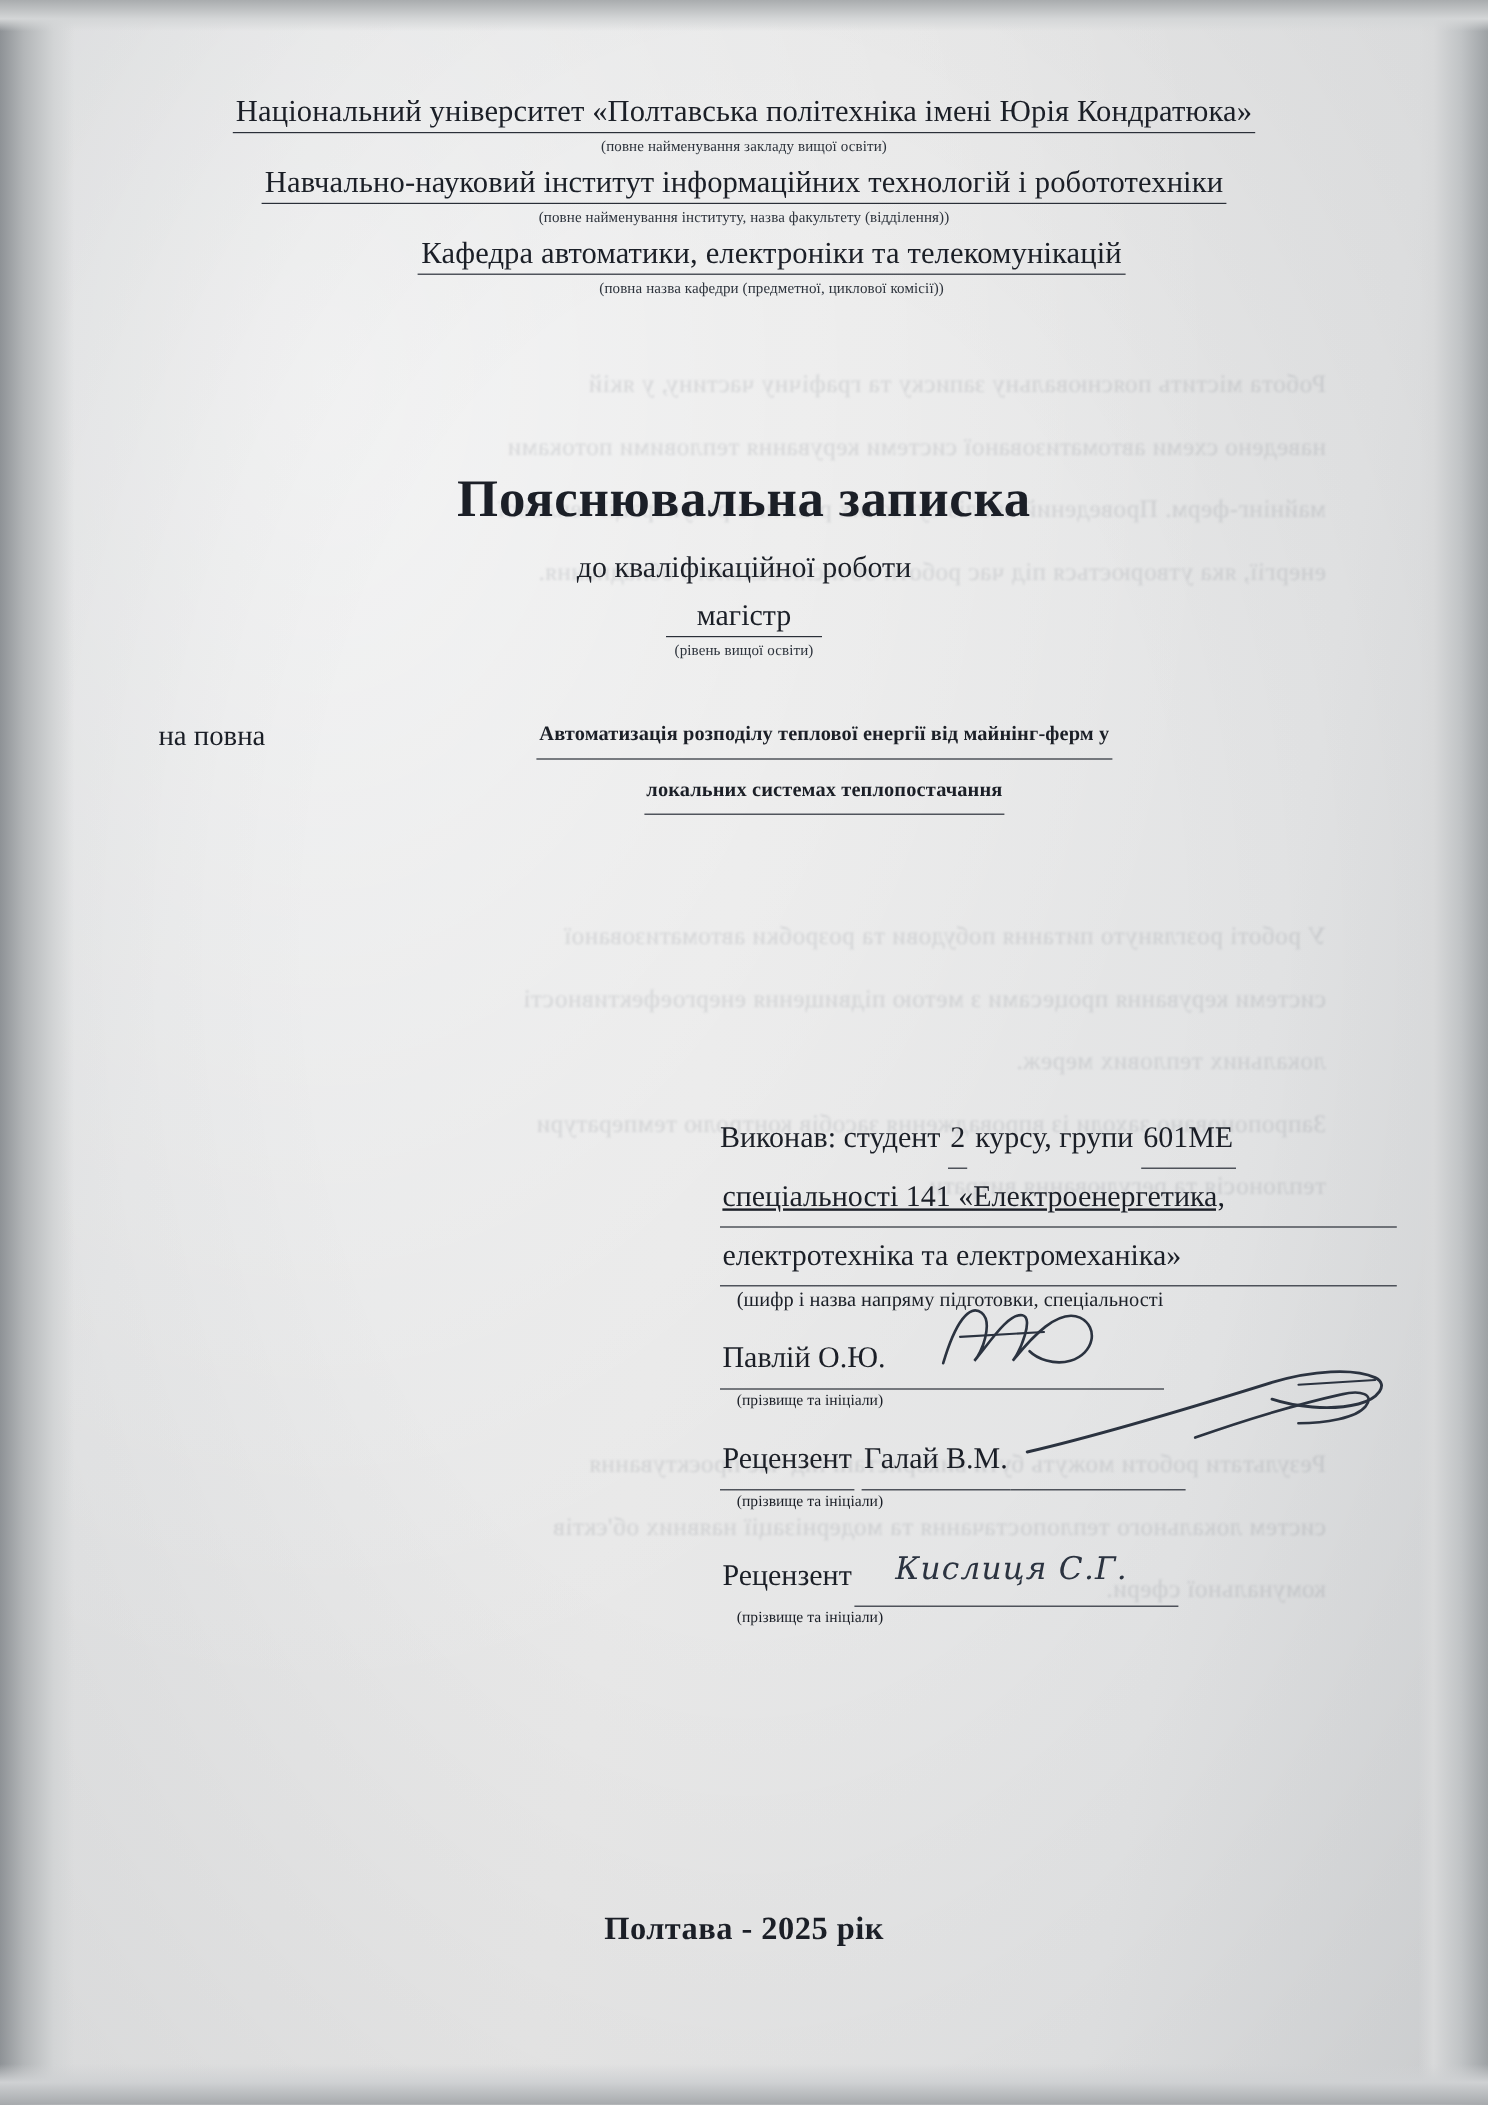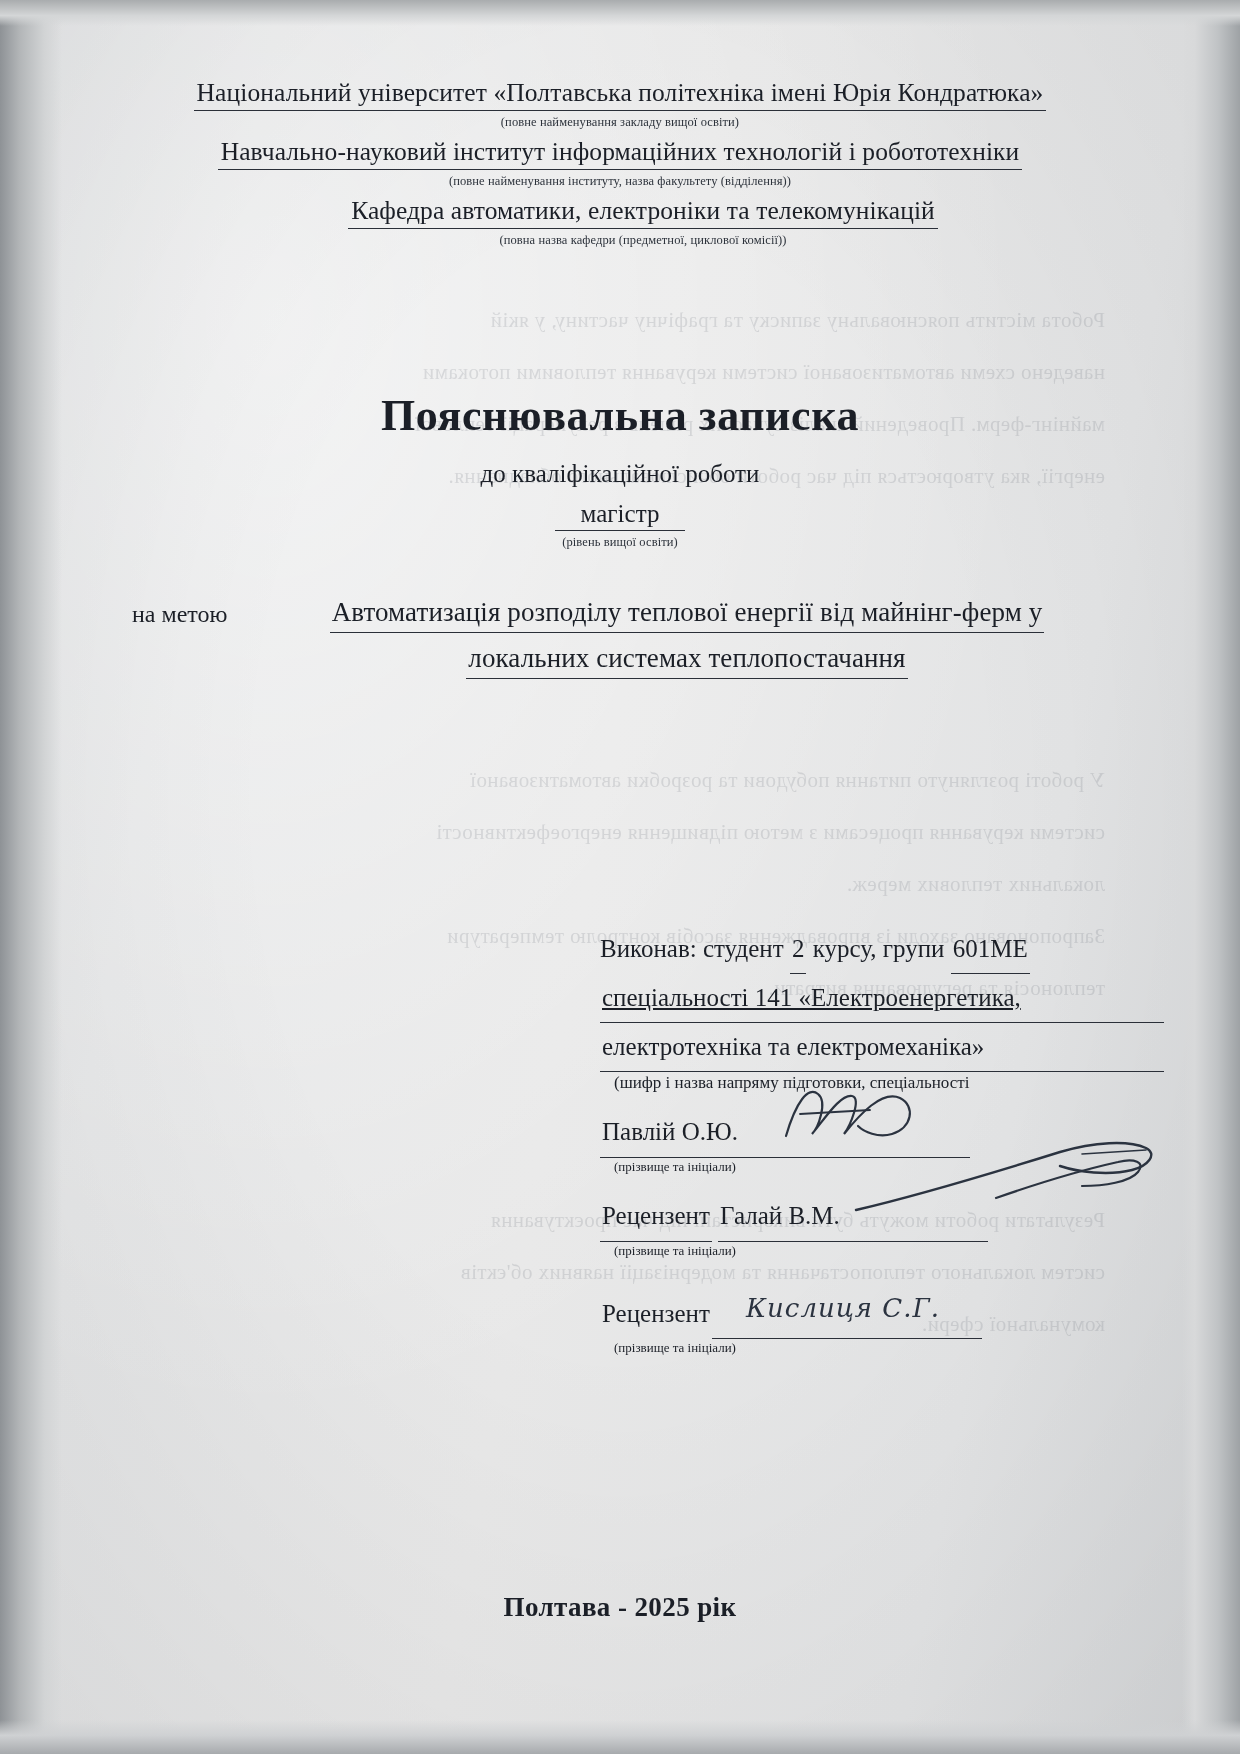--- a/index.html
+++ b/index.html
@@ -128,22 +128,22 @@
     font-size: 24px;
   }
   .theme-text {
     position: absolute;
     left: 268px; top: 0;
     width: 838px;
     text-align: center;
   }
   .theme-text .t-line {
     display: inline-block;
-    font-size: 27px;
-    font-weight: 400;
+    font-size: 17px;
+    font-weight: 700;
     letter-spacing: 0.1px;
     border-bottom: 1.7px solid #2a2f38;
     padding: 0 2px 3px 2px;
     line-height: 34px;
   }
   .theme-text .t-line.second { margin-top: 8px; }
 
   
   .author {
     position: absolute;
@@ -256,21 +256,21 @@
   <div class="block" style="top:460px;">
     <span class="subtitle1">до кваліфікаційної роботи</span>
   </div>
 
   <div class="block" style="top:500px;">
     <span class="level">магістр</span>
     <div class="caption">(рівень вищої освіти)</div>
   </div>
 
   <div class="theme-row">
-    <span class="theme-label">на метою</span>
+    <span class="theme-label">на повна</span>
     <div class="theme-text">
       <span class="t-line">Автоматизація розподілу теплової енергії від майнінг-ферм у</span><br>
       <span class="t-line second">локальних системах теплопостачання</span>
     </div>
   </div>
 
   <div class="author">
     <div>
       <span>Виконав: студент</span>
       <span class="u">2</span>

